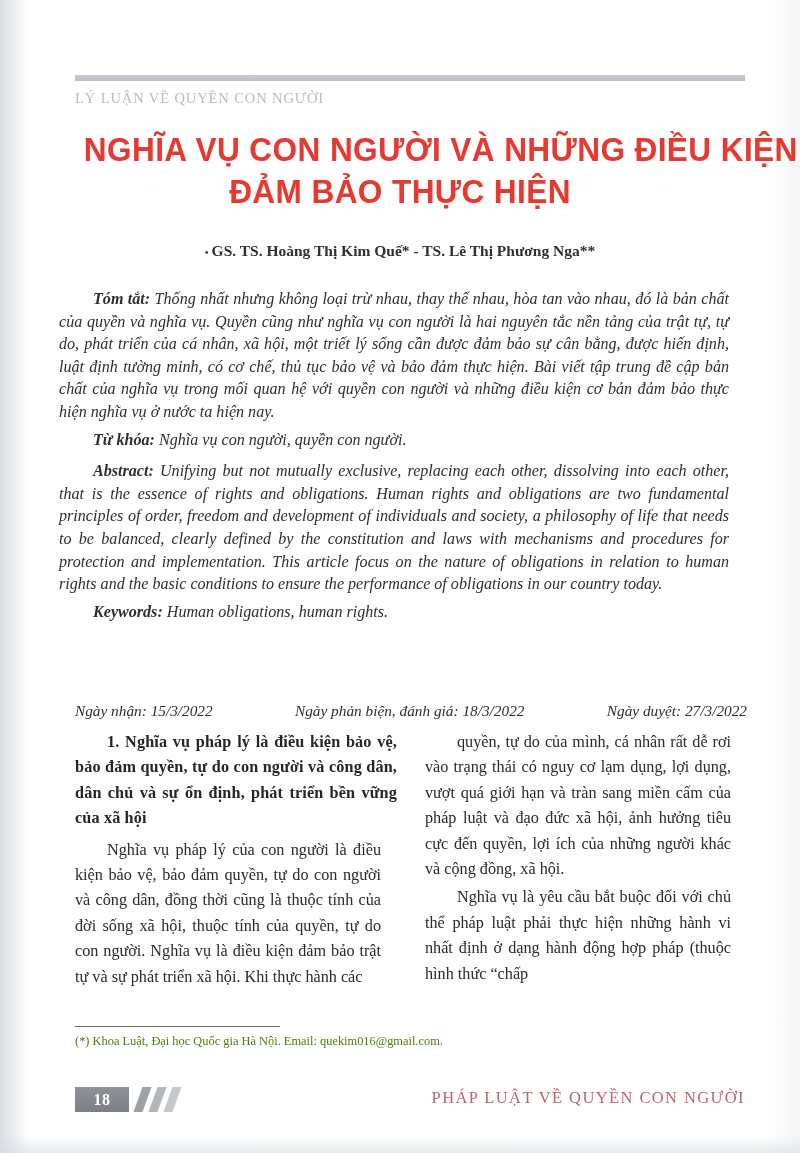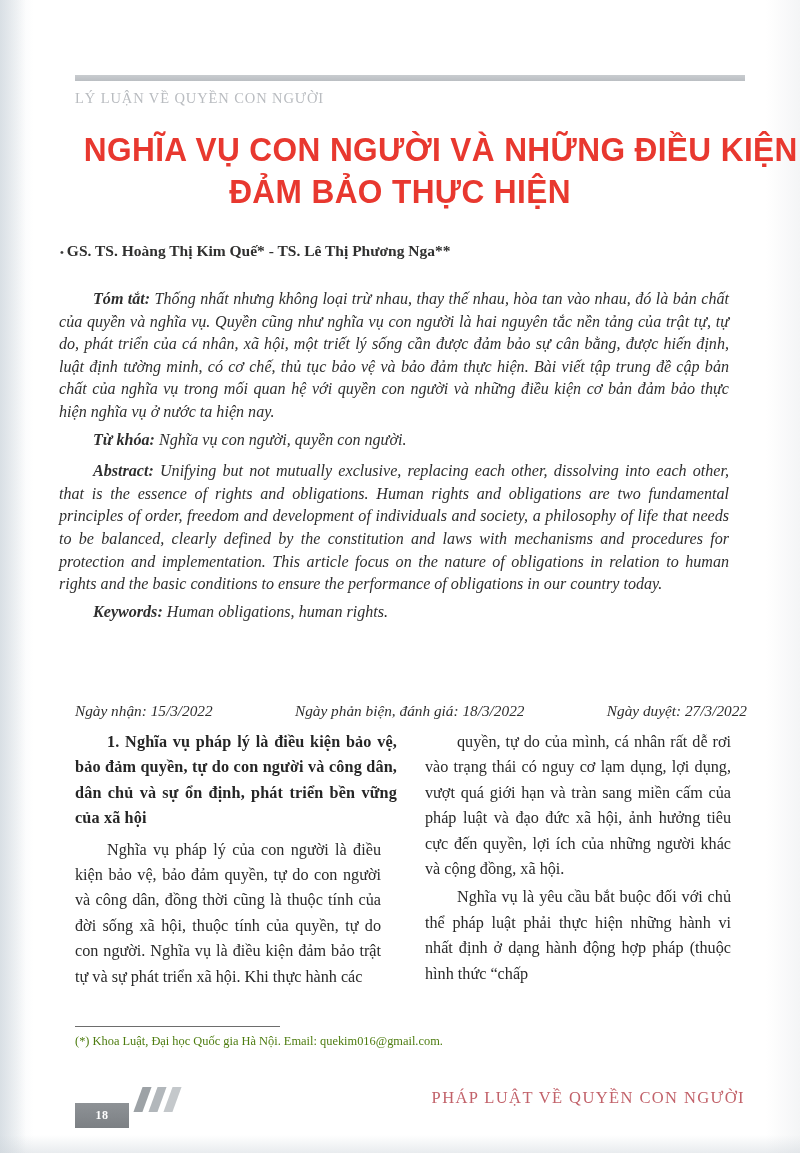--- a/index.html
+++ b/index.html
@@ -87,20 +87,21 @@
     transform-origin: center;
     white-space: nowrap;
   }
 
   
   .authors {
     position: absolute;
     left: 60px;
     top: 242px;
     width: 680px;
+    text-align: center;
     font-family: "Liberation Serif", "DejaVu Serif", serif;
     font-weight: bold;
     font-size: 15.5px;
     color: #30302f;
   }
   .authors .bullet {
     font-size: 11px;
     vertical-align: middle;
     margin-right: 3px;
     color: #3a3a3a;
@@ -207,28 +208,28 @@
   .footer {
     position: absolute;
     left: 0;
     top: 1084px;
     width: 800px;
     height: 40px;
   }
   .pagenum-box {
     position: absolute;
     left: 75px;
-    top: 19px;
+    top: 3px;
     width: 54px;
     height: 25px;
     background: linear-gradient(to bottom, #8e9296, #7c8084);
     color: #ffffff;
     font-family: "Liberation Serif", "DejaVu Serif", serif;
     font-weight: bold;
-    font-size: 12px;
+    font-size: 16px;
     display: flex;
     align-items: center;
     justify-content: center;
     letter-spacing: 0.5px;
   }
   .slants {
     position: absolute;
     left: 136px;
     top: 3px;
     width: 60px;

